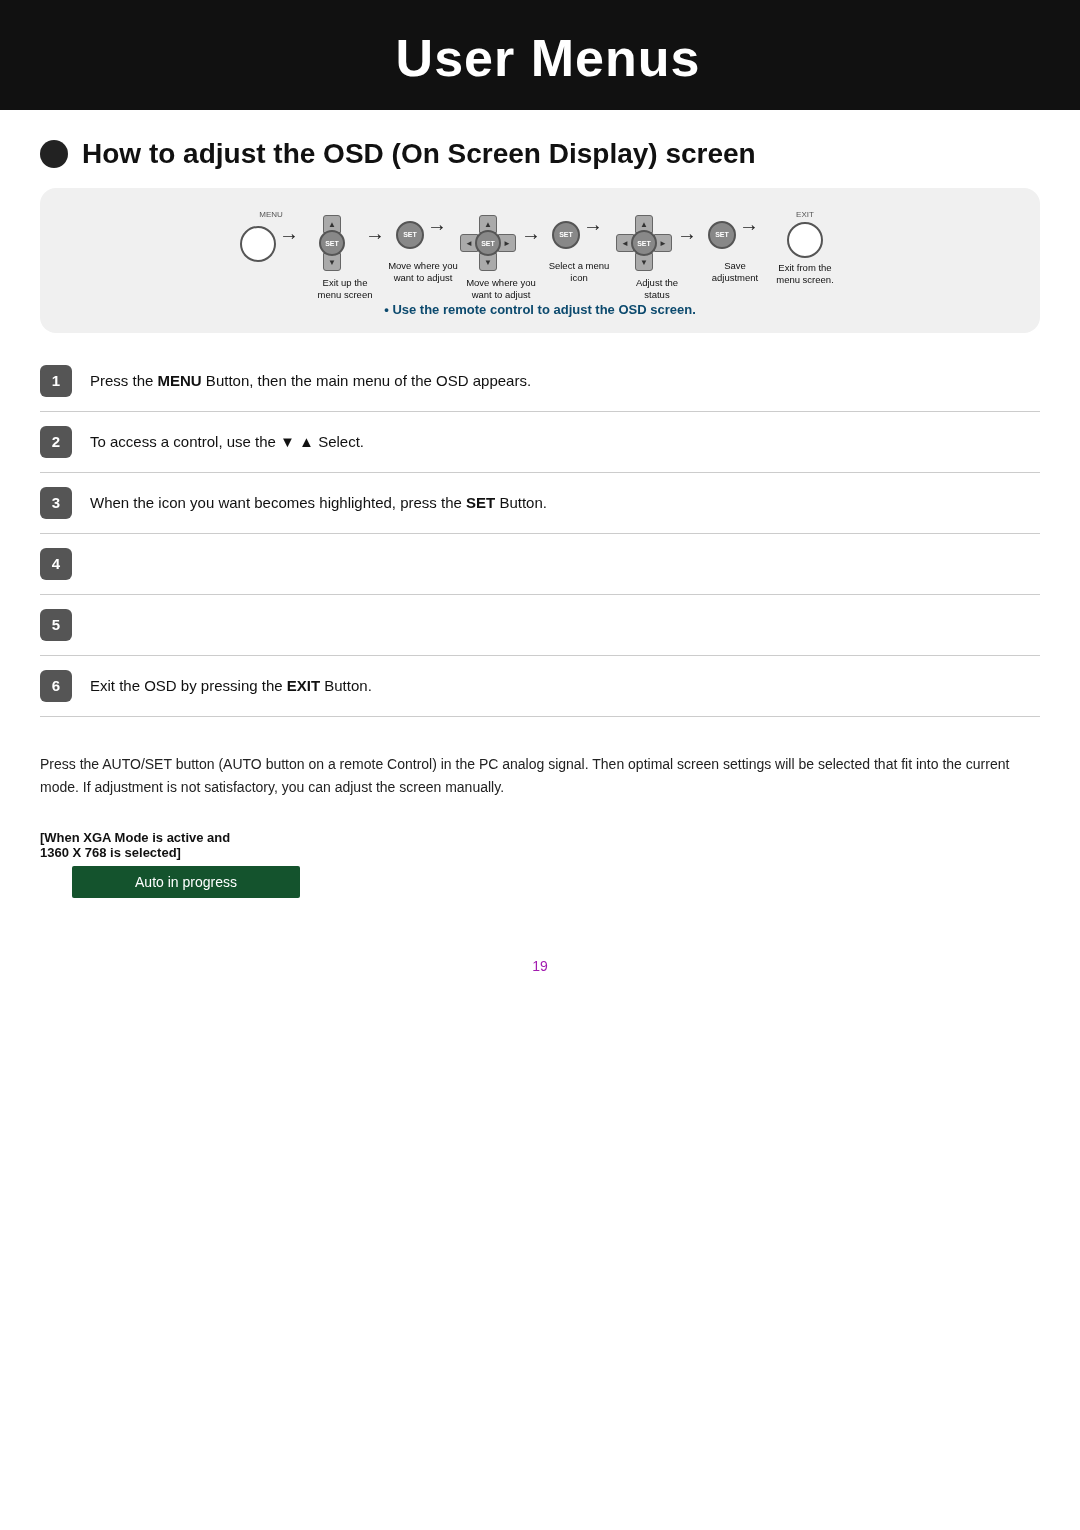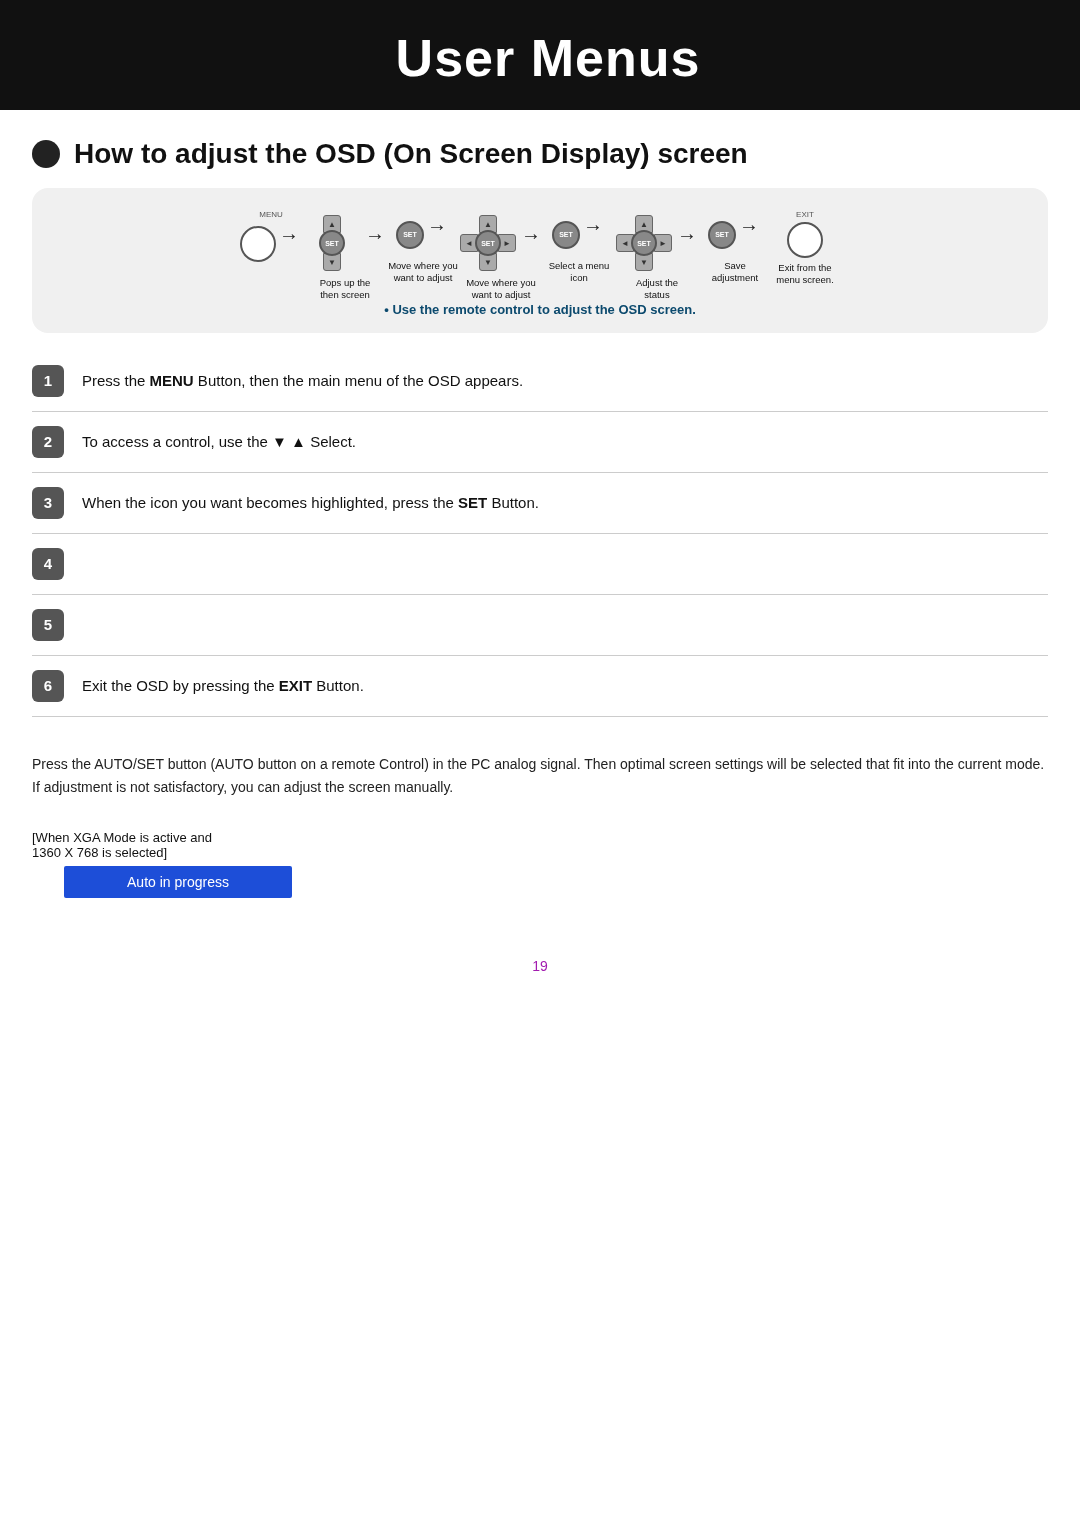--- a/index.html
+++ b/index.html
@@ -18,21 +18,21 @@
       margin-bottom: 28px;
     }
     .page-title-bar h1 {
       color: #fff;
       font-size: 52px;
       font-weight: bold;
       letter-spacing: 1px;
     }
 
     .content {
-      padding: 0 32px;
+      padding: 0 40px;
     }
 
     
     .section-heading {
       display: flex;
       align-items: center;
       gap: 14px;
       margin-bottom: 18px;
     }
     .section-bullet {
@@ -208,26 +208,26 @@
       font-size: 14px;
       line-height: 1.7;
       color: #222;
     }
     .section2-panel {
       flex-shrink: 0;
       width: 260px;
     }
     .xga-label {
       font-size: 13px;
-      font-weight: normal;
+      font-weight: bold;
       margin-bottom: 6px;
       text-align: left;
     }
     .auto-progress-box {
-      background: #1d4ed8;
+      background: #14532d;
       color: #fff;
       text-align: center;
       padding: 8px 18px;
       font-size: 14px;
       border-radius: 2px;
       margin-left: 32px;
     }
 
     .page-number {
       text-align: center;
@@ -302,21 +302,21 @@
                   <span class="dpad-arrow">▲</span>
                 </div>
               <div class="dpad-down">
                   <span class="dpad-arrow">▼</span>
                 </div>
             </div>
             <div class="dpad-center">SET</div>
           </div>
           <span class="arrow-connector">→</span>
         </div>
-        <div class="item-label">Pops up the then screen</div>
+        <div class="item-label">Exit up the menu screen</div>
       </div>
 
       <div class="diagram-item">
         <div class="small-label"> </div>
         <div class="diagram-controls">
           <div class="set-btn-only">SET</div>
           <span class="arrow-connector">→</span>
         </div>
         <div class="item-label">Move where you want to adjust</div>
       </div>

